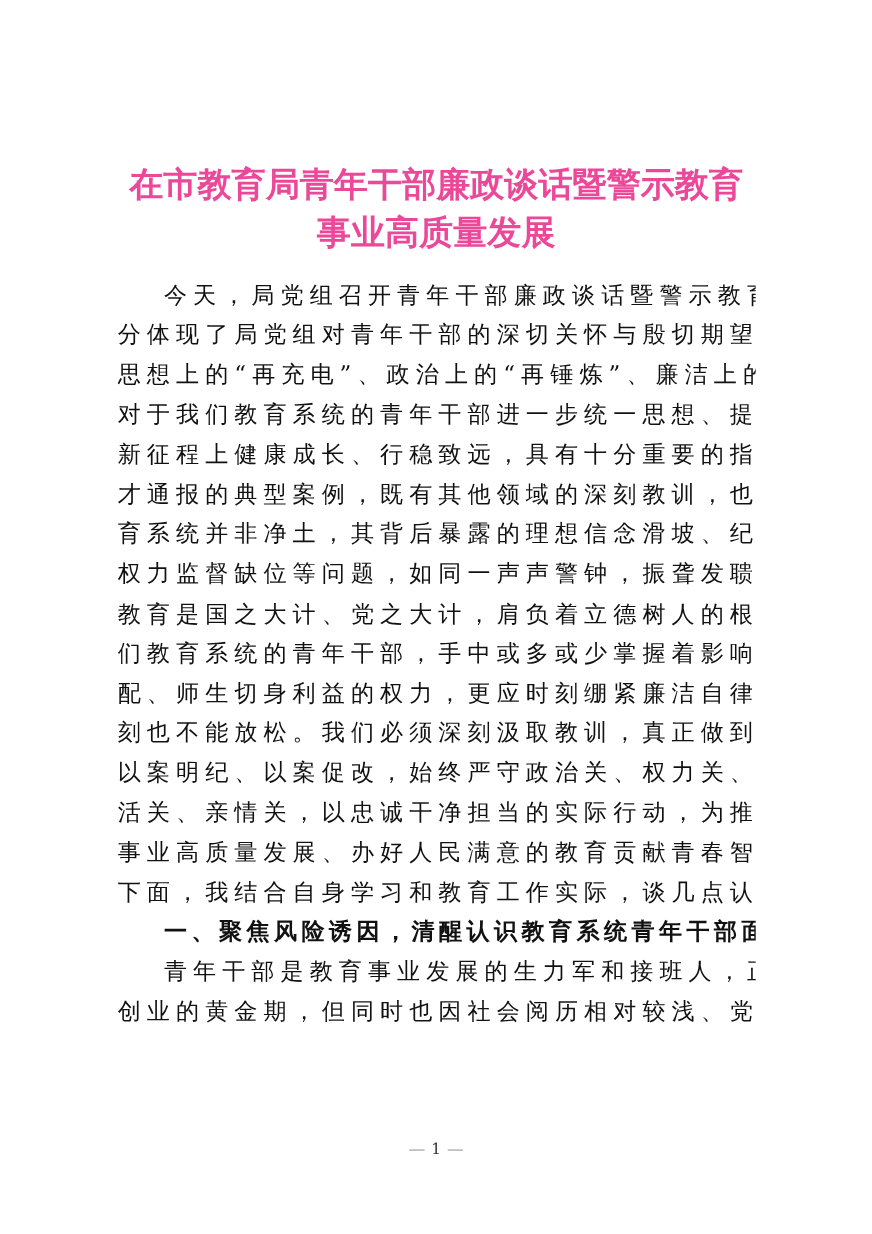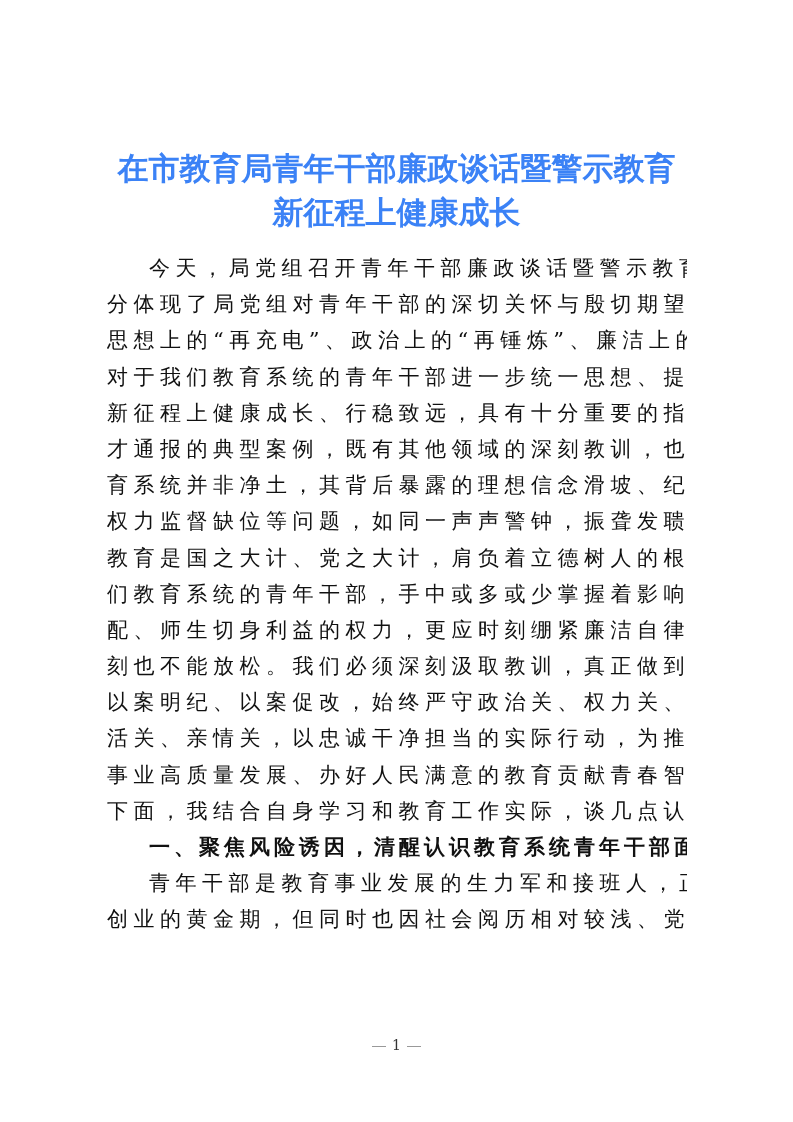--- a/index.html
+++ b/index.html
@@ -1,38 +1,38 @@
 <!DOCTYPE html>
 <html><head>
 <meta charset="utf-8">
 <style>
   html, body { margin: 0; padding: 0; background: #ffffff; }
   body { width: 793px; height: 1122px; position: relative; overflow: hidden;
          font-family: "DejaVu Serif", "Liberation Serif", serif; color: #111; }
   .page { position: absolute; left: 0; top: 0; width: 793px; height: 1122px; background: #fff; }
   .title { position: absolute; left: 100px; top: 146px; width: 593px; text-align: center;
            font-family: "DejaVu Sans", "Liberation Sans", sans-serif; font-weight: bold;
-           font-size: 31px; line-height: 44px; letter-spacing: 0px; color: #3b82f6; }
+           font-size: 31px; line-height: 44px; letter-spacing: 0px; color: #ec4899; }
   .body { position: absolute; left: 107px; top: 250px; width: 580px; }
   .line { height: 36.2px; line-height: 36.2px; font-size: 21px; white-space: nowrap;
           letter-spacing: 5.5px; text-align: justify; text-align-last: justify; overflow: hidden; }
   .line.last { text-align-last: left; }
   .indent { padding-left: 42px; }
   .heading { font-family: "DejaVu Sans", "Liberation Sans", sans-serif; font-weight: bold; letter-spacing: 4px; }
   .footer { position: absolute; left: 0; width: 793px; top: 1037px; text-align: center;
             font-size: 14px; color: #333; font-family: "DejaVu Serif", serif; }
   .dash { display: inline-block; width: 14px; height: 1px; background: #999; vertical-align: middle; margin: 0 6px; }
 </style>
 </head>
 <body>
 
 <div class="page">
   <div class="title">
     <div>在市教育局青年干部廉政谈话暨警示教育</div>
-    <div>新征程上健康成长</div>
+    <div>事业高质量发展</div>
   </div>
 
   <div class="body">
     <div class="line indent">今天，局党组召开青年干部廉政谈话暨警示教育会议，充</div>
     <div class="line">分体现了局党组对青年干部的深切关怀与殷切期望，是对我们</div>
     <div class="line">思想上的“再充电”、政治上的“再锤炼”、廉洁上的“再提醒”。这</div>
     <div class="line">对于我们教育系统的青年干部进一步统一思想、提高认识，在</div>
     <div class="line">新征程上健康成长、行稳致远，具有十分重要的指导意义。刚</div>
     <div class="line">才通报的典型案例，既有其他领域的深刻教训，也警示我们教</div>
     <div class="line">育系统并非净土，其背后暴露的理想信念滑坡、纪律规矩失守、</div>

